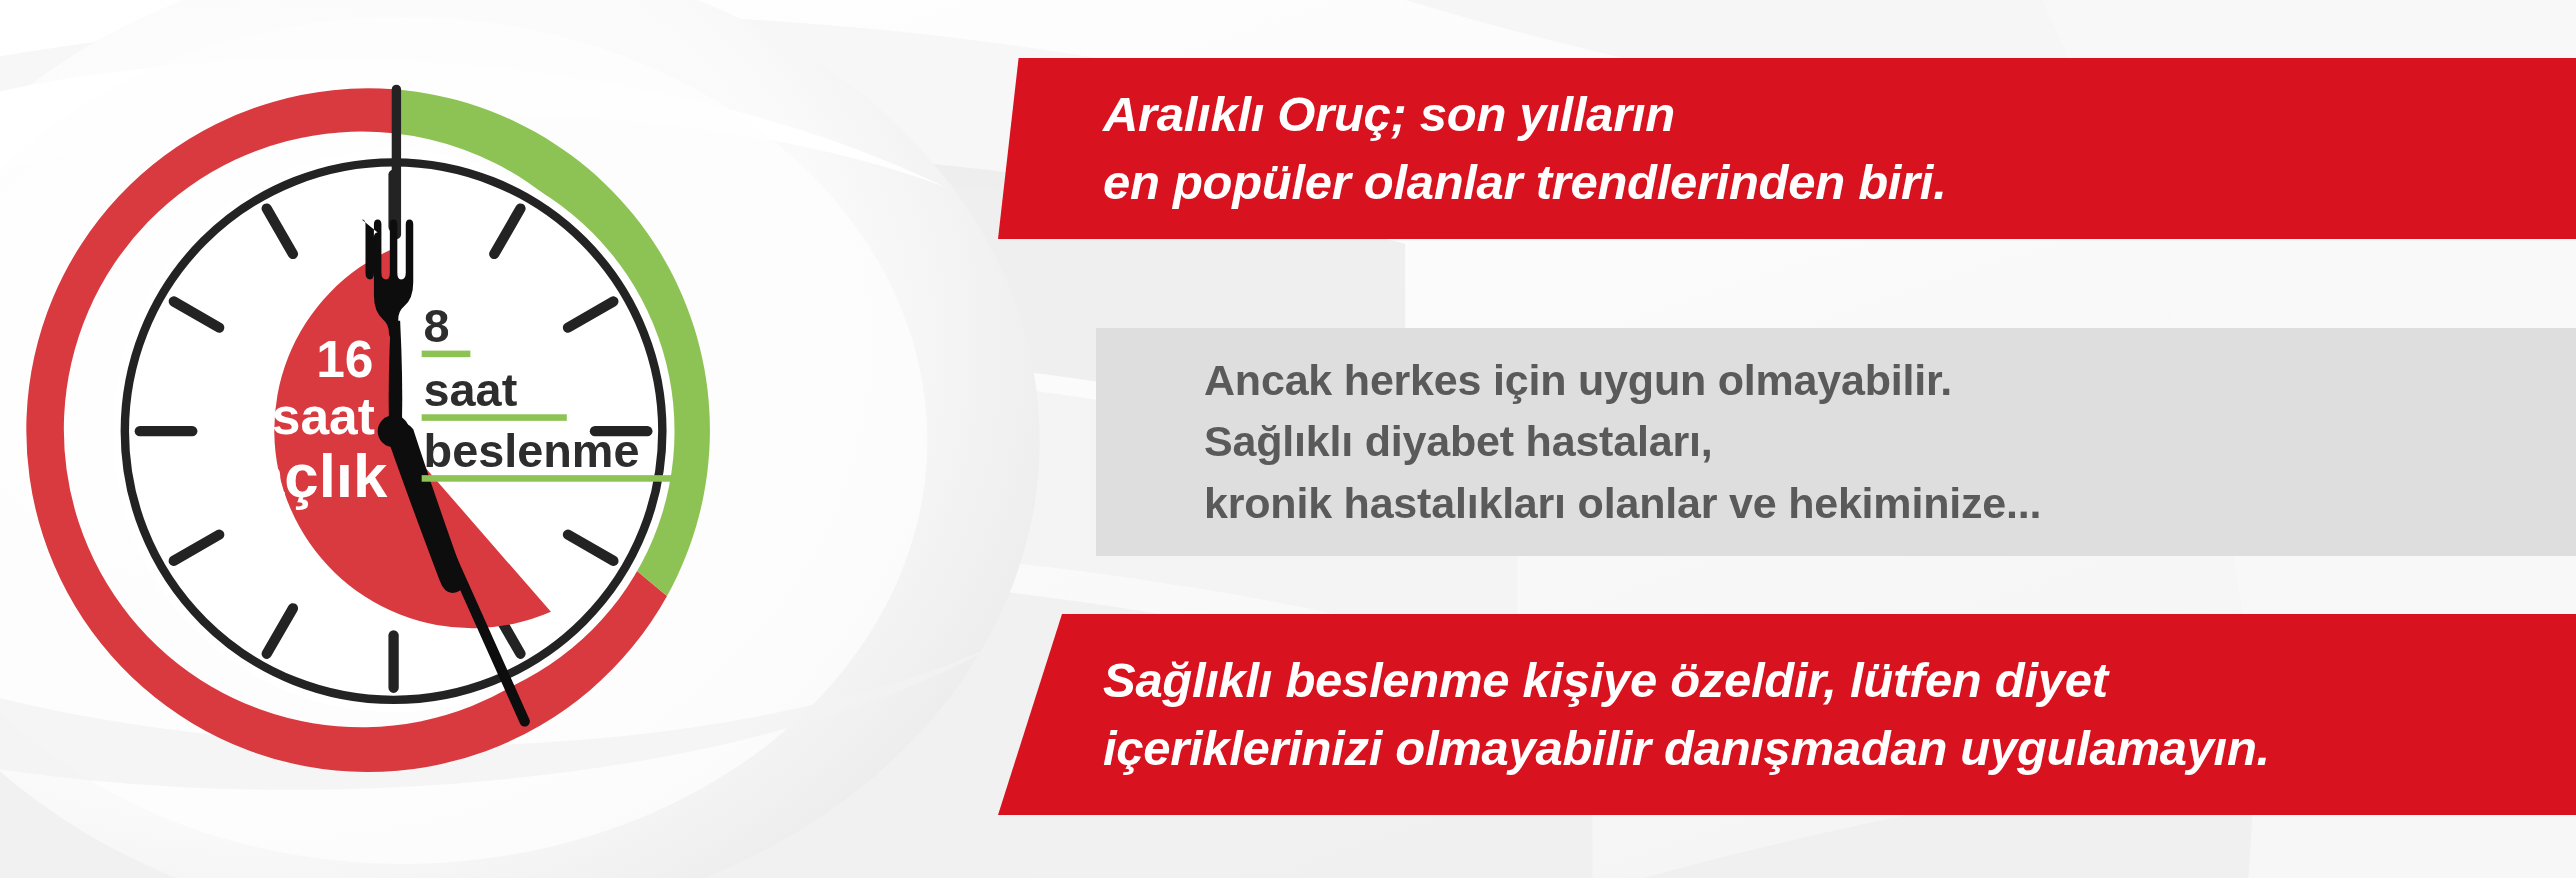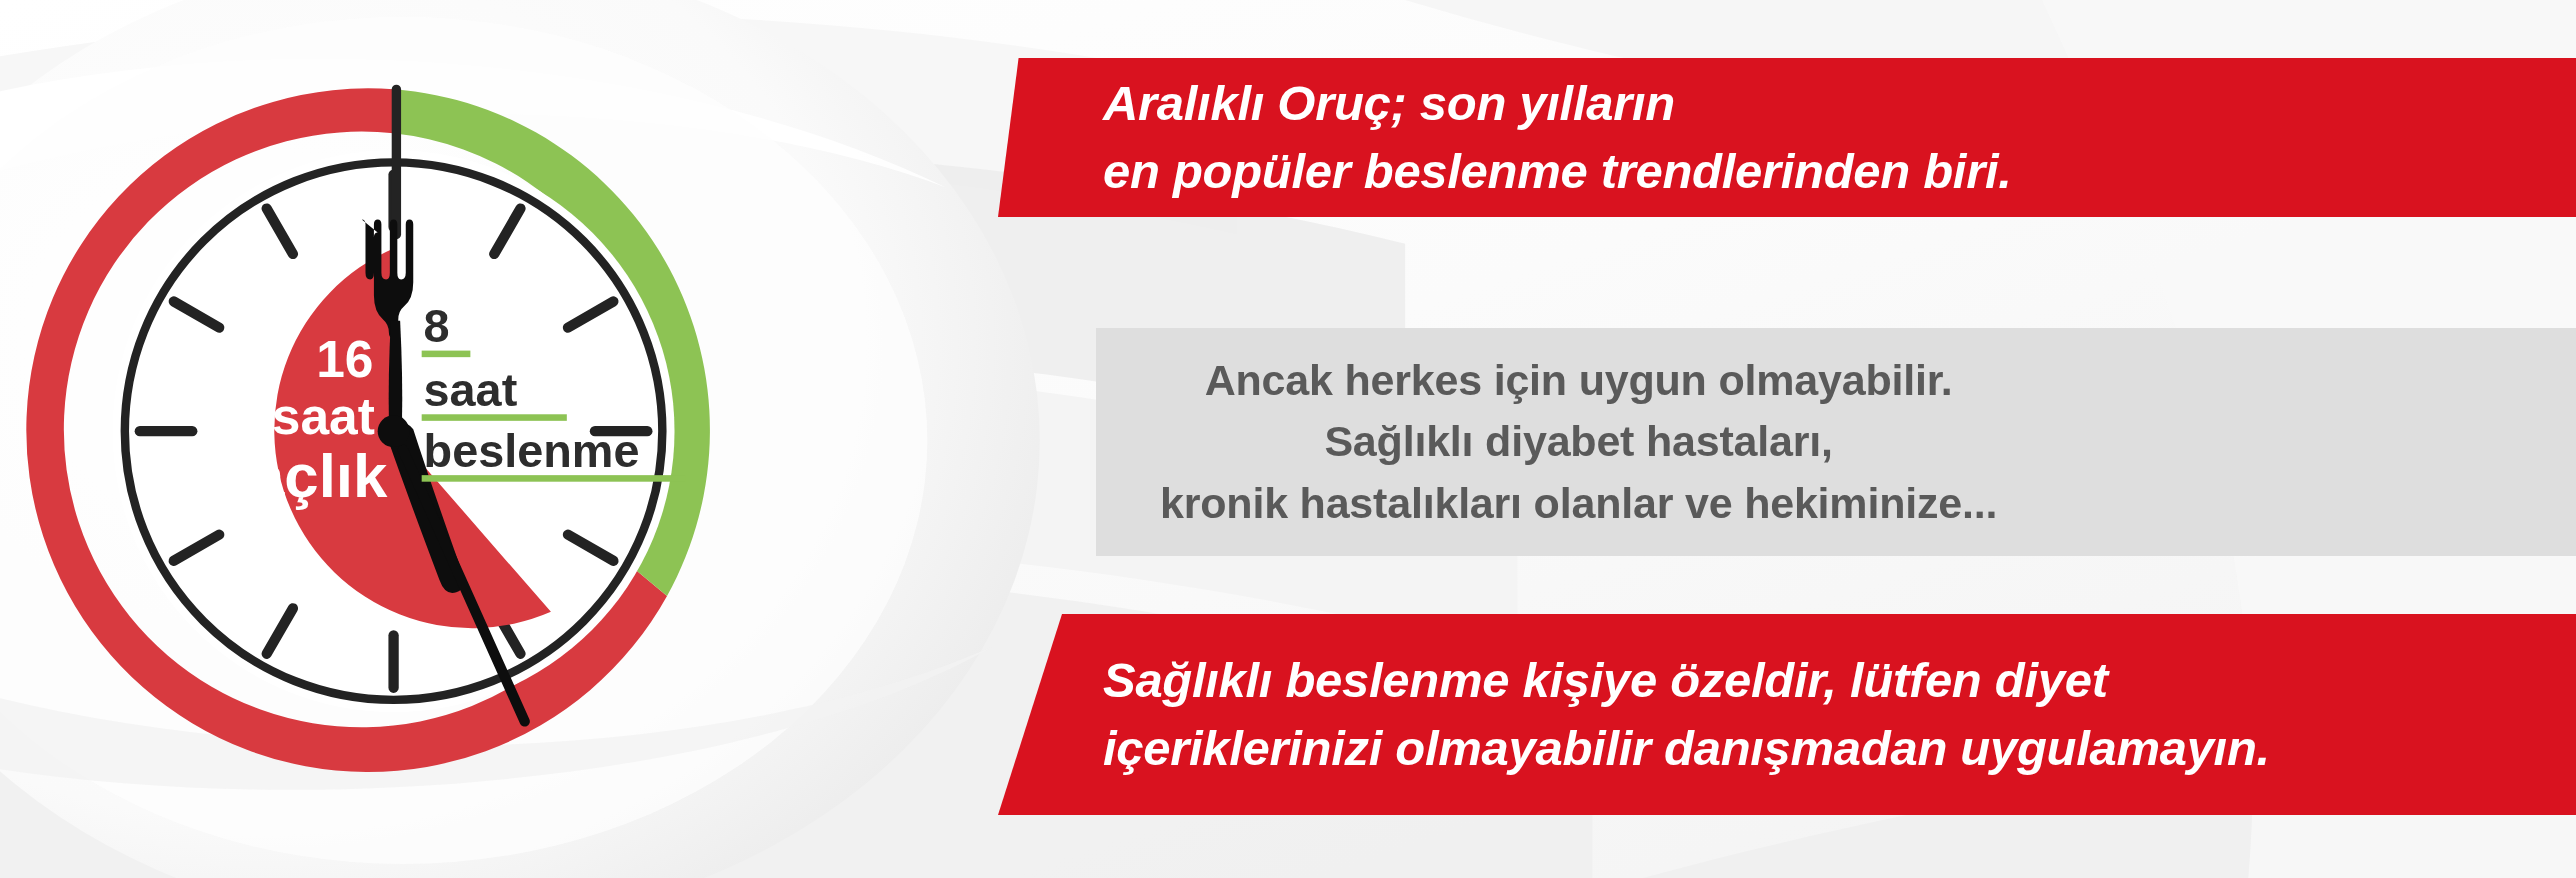--- a/index.html
+++ b/index.html
@@ -17,31 +17,31 @@
   
   .clock-wrap{position:absolute;left:0px;top:-9.4px;width:937px;height:899px;}
 
   
   .banners{position:absolute;left:998px;top:0;width:1578px;height:879px;}
 
   .banner{position:absolute;display:flex;align-items:center;}
   .banner .txt{position:relative;z-index:3;}
 
   
-  .banner-top{left:0;top:58px;width:1578px;height:159px;}
+  .banner-top{left:0;top:58px;width:1578px;height:181px;}
   .banner-top .shape{position:absolute;inset:0;background:#D9121F;
       clip-path:polygon(20.6px 0, 1578px 0, 1578px 100%, 0 100%);}
   .banner-top .txt{padding-left:105px;color:#ffffff;font-style:italic;font-weight:bold;
       font-size:49px;line-height:1.38;letter-spacing:-0.3px;}
 
   
   .banner-mid{left:98px;top:328px;width:1480px;height:228px;}
   .banner-mid .shape{position:absolute;inset:0;background:#DEDEDE;}
-  .banner-mid .txt{padding-left:64px;color:#5a5a5a;font-weight:bold;
-      font-size:43px;line-height:1.42;letter-spacing:-0.2px;text-align:center;}
+  .banner-mid .txt{padding-left:108px;color:#5a5a5a;font-weight:bold;
+      font-size:43px;line-height:1.42;letter-spacing:-0.2px;}
 
   
   .banner-bot{left:0;top:614px;width:1578px;height:201px;}
   .banner-bot .shape{position:absolute;inset:0;background:#D9121F;
       clip-path:polygon(64px 0, 1578px 0, 1578px 100%, 0 100%);}
   .banner-bot .txt{padding-left:105px;color:#ffffff;font-style:italic;font-weight:bold;
       font-size:49px;line-height:1.38;letter-spacing:-0.3px;}
 
   .line{display:block;white-space:nowrap;}
 
@@ -180,21 +180,21 @@
       </g>
     </svg>
   </div>
 
   <div class="banners">
 
     <div class="banner banner-top">
       <div class="shape"></div>
       <div class="txt">
         <span class="line">Aralıklı Oruç; son yılların</span>
-        <span class="line">en popüler beslenme trendlerinden biri.</span>
+        <span class="line">en popüler olanlar trendlerinden biri.</span>
       </div>
     </div>
 
     <div class="banner banner-mid">
       <div class="shape"></div>
       <div class="txt">
         <span class="line">Ancak herkes için uygun olmayabilir.</span>
         <span class="line">Sağlıklı diyabet hastaları,</span>
         <span class="line">kronik hastalıkları olanlar ve hekiminize...</span>
       </div>

